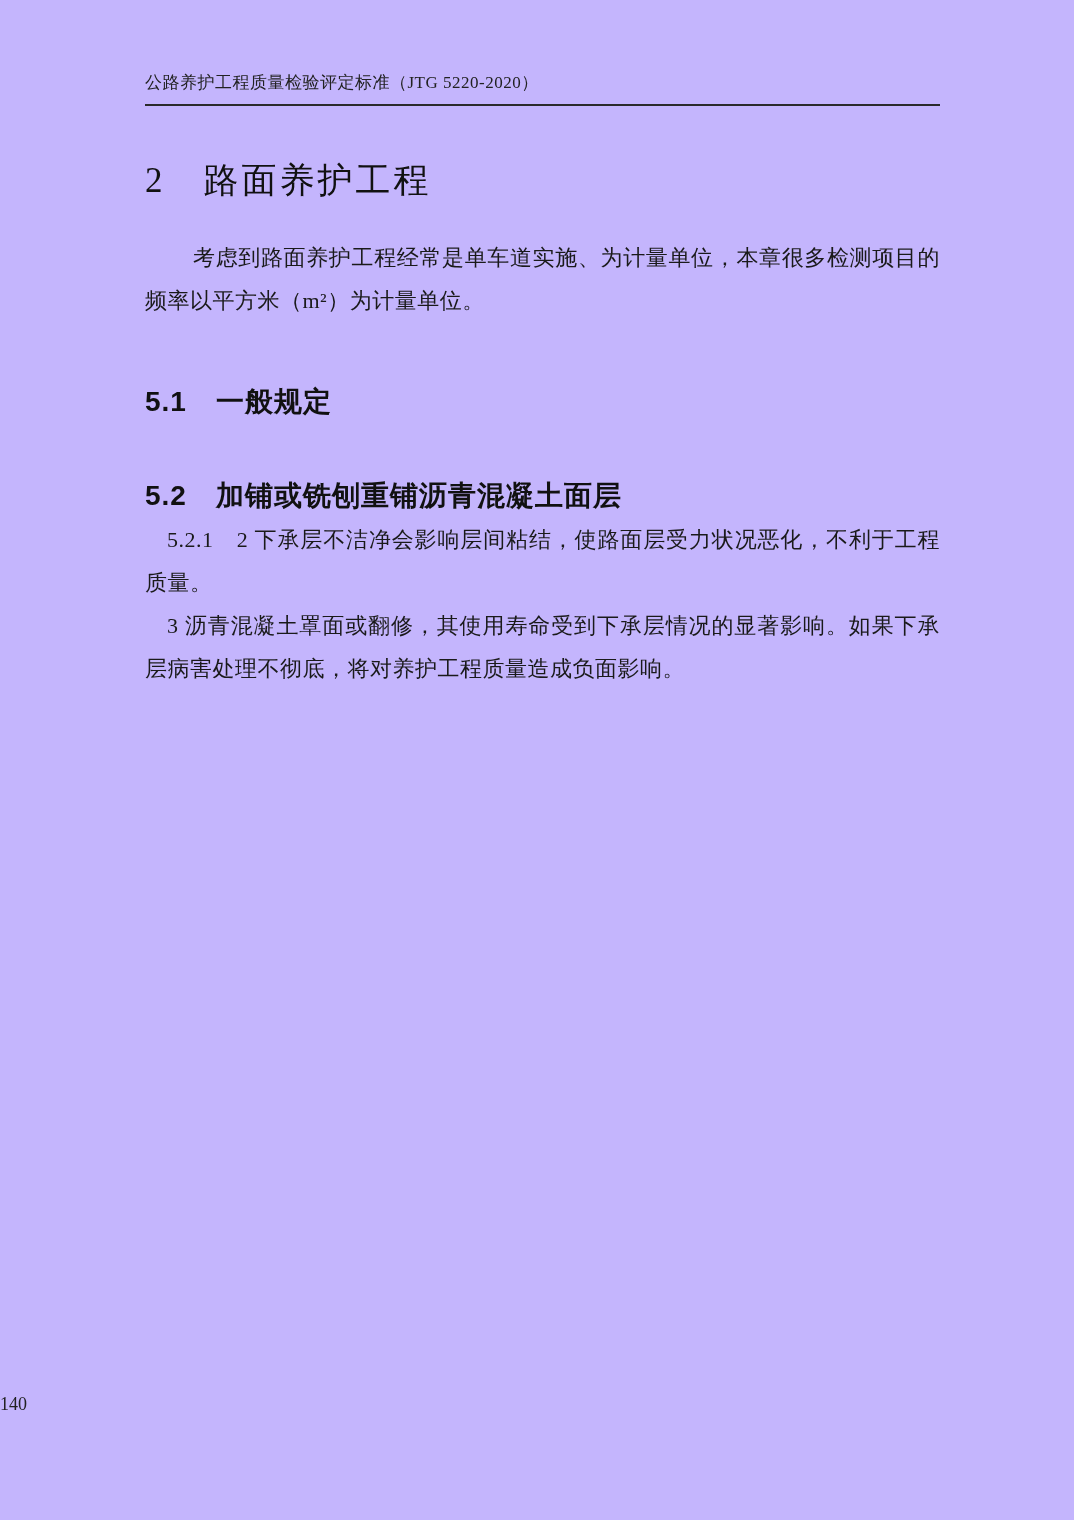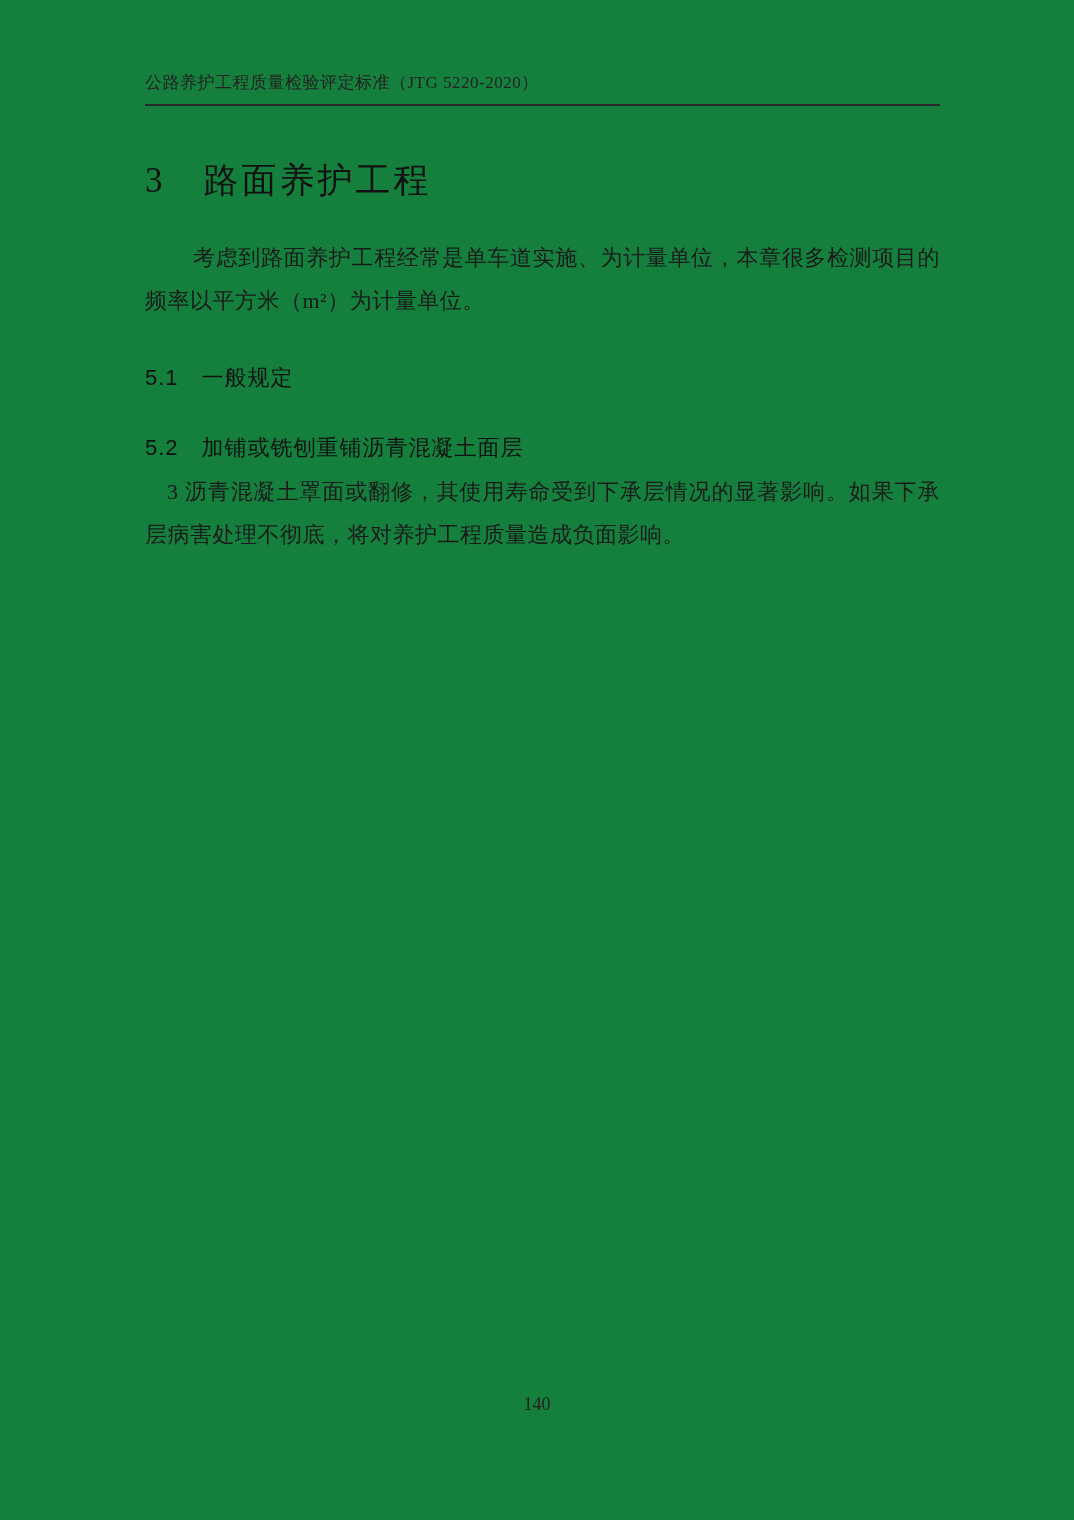--- a/index.html
+++ b/index.html
@@ -1,21 +1,21 @@
 <!DOCTYPE html>
 <html><head>
 <meta charset="utf-8">
 <style>
   * { margin: 0; padding: 0; box-sizing: border-box; }
   html, body { background: #ffffff; }
   .page {
     position: relative;
     width: 1074px;
     height: 1520px;
-    background: #15803d;
+    background: #c4b5fd;
     color: #1c1c1c;
     overflow: hidden;
     font-family: "Liberation Serif", "DejaVu Serif", serif;
   }
   .content {
     padding: 0 134px 0 145px;
   }
   .running-header {
     margin-top: 72px;
     font-size: 17px;
@@ -40,59 +40,60 @@
   p.body {
     font-size: 22px;
     line-height: 43px;
     text-align: justify;
     letter-spacing: 0.5px;
     color: #1a1a1a;
   }
   .indent2 { text-indent: 48px; }
   .indent1 { text-indent: 22px; }
   h2.sec-heading {
-    margin: 42px 0 8px 0;
+    margin: 66px 0 8px 0;
     font-family: "Liberation Sans", "DejaVu Sans", sans-serif;
-    font-weight: 400;
-    font-size: 22px;
+    font-weight: 700;
+    font-size: 28px;
     line-height: 28px;
     letter-spacing: 1px;
     color: #111;
   }
   .gap-before { margin-top: 40px; }
   .page-number {
     position: absolute;
     top: 1392px;
     left: 0;
     width: 100%;
-    text-align: center;
+    text-align: left;
     font-size: 18px;
     line-height: 24px;
     color: #222;
   }
 </style>
 </head>
 <body>
 
 <div class="page">
   <div class="content">
 
     <div class="running-header">公路养护工程质量检验评定标准（JTG 5220-2020）</div>
     <div class="header-rule"></div>
 
-    <h1 class="chapter-title">3　路面养护工程</h1>
+    <h1 class="chapter-title">2　路面养护工程</h1>
 
 
     <p class="body indent2">考虑到路面养护工程经常是单车道实施、为计量单位，本章很多检测项目的频率以平方米（m²）为计量单位。</p>
 
     <h2 class="sec-heading">5.1　一般规定</h2>
 
 
     <h2 class="sec-heading">5.2　加铺或铣刨重铺沥青混凝土面层</h2>
 
+    <p class="body indent1">5.2.1　2 下承层不洁净会影响层间粘结，使路面层受力状况恶化，不利于工程质量。</p>
 
     <p class="body indent1">3 沥青混凝土罩面或翻修，其使用寿命受到下承层情况的显著影响。如果下承层病害处理不彻底，将对养护工程质量造成负面影响。</p>
 
 
 
 
   </div>
 
   <div class="page-number">140</div>
 </div>

